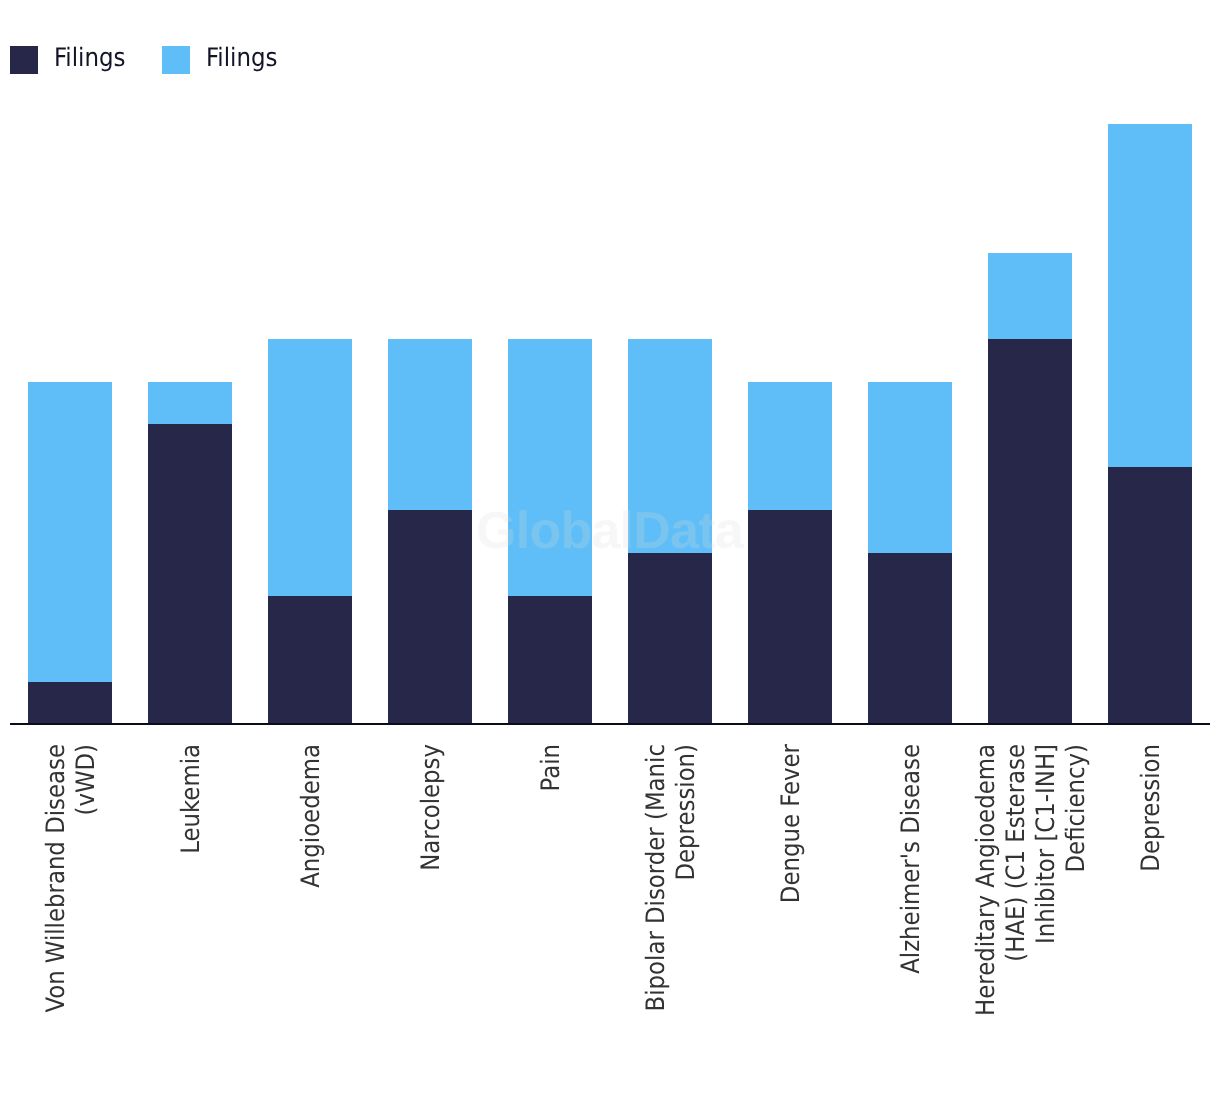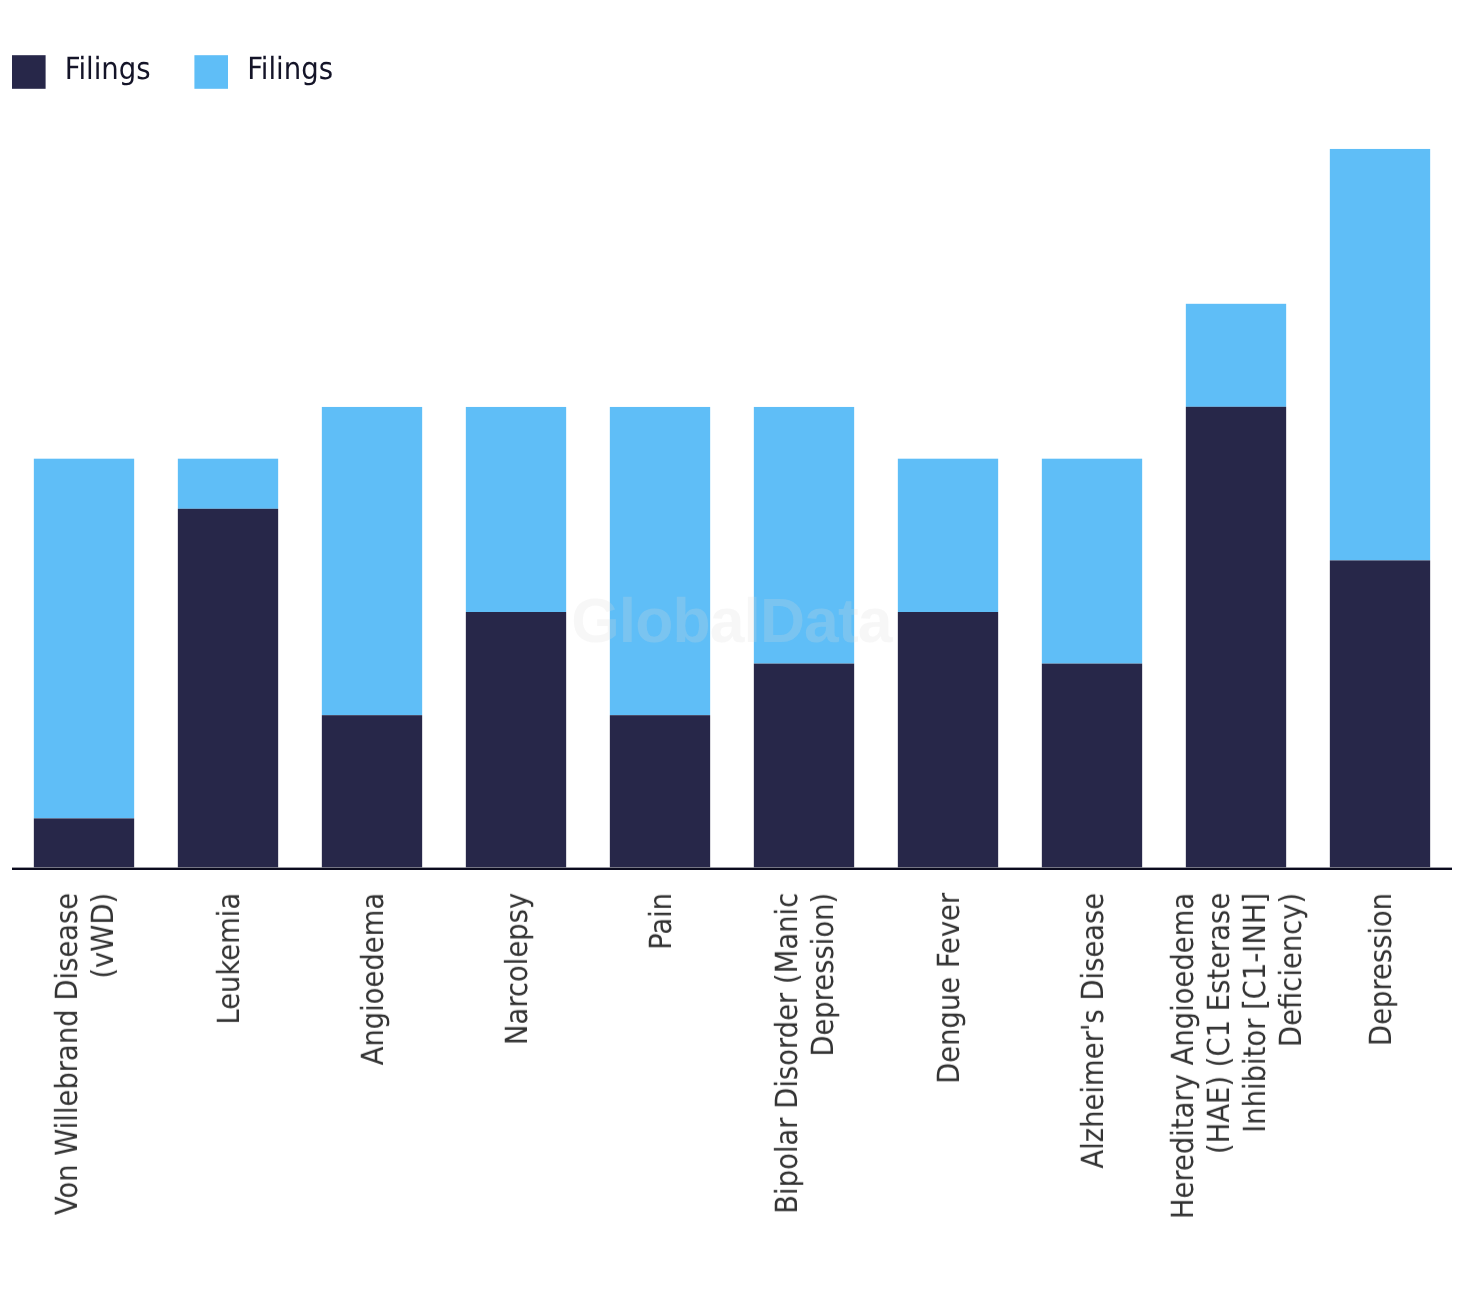--- a/index.html
+++ b/index.html
@@ -80,21 +80,21 @@
     width: 84px;
     overflow: hidden;
   }
   .seg-grants { width: 84px; background: #5fbef7; }
   .seg-filings { width: 84px; background: #272749; }
 
   
   #watermark {
     position: absolute;
     left: 476px;
-    top: 488px;
+    top: 501px;
     font-family: "Liberation Sans", sans-serif;
     font-size: 52px;
     line-height: 60px;
     font-weight: bold;
     letter-spacing: -0.75px;
     color: rgba(220,220,220,0.22);
     pointer-events: none;
     white-space: nowrap;
     transform: translateZ(0);
     -webkit-font-smoothing: antialiased;

